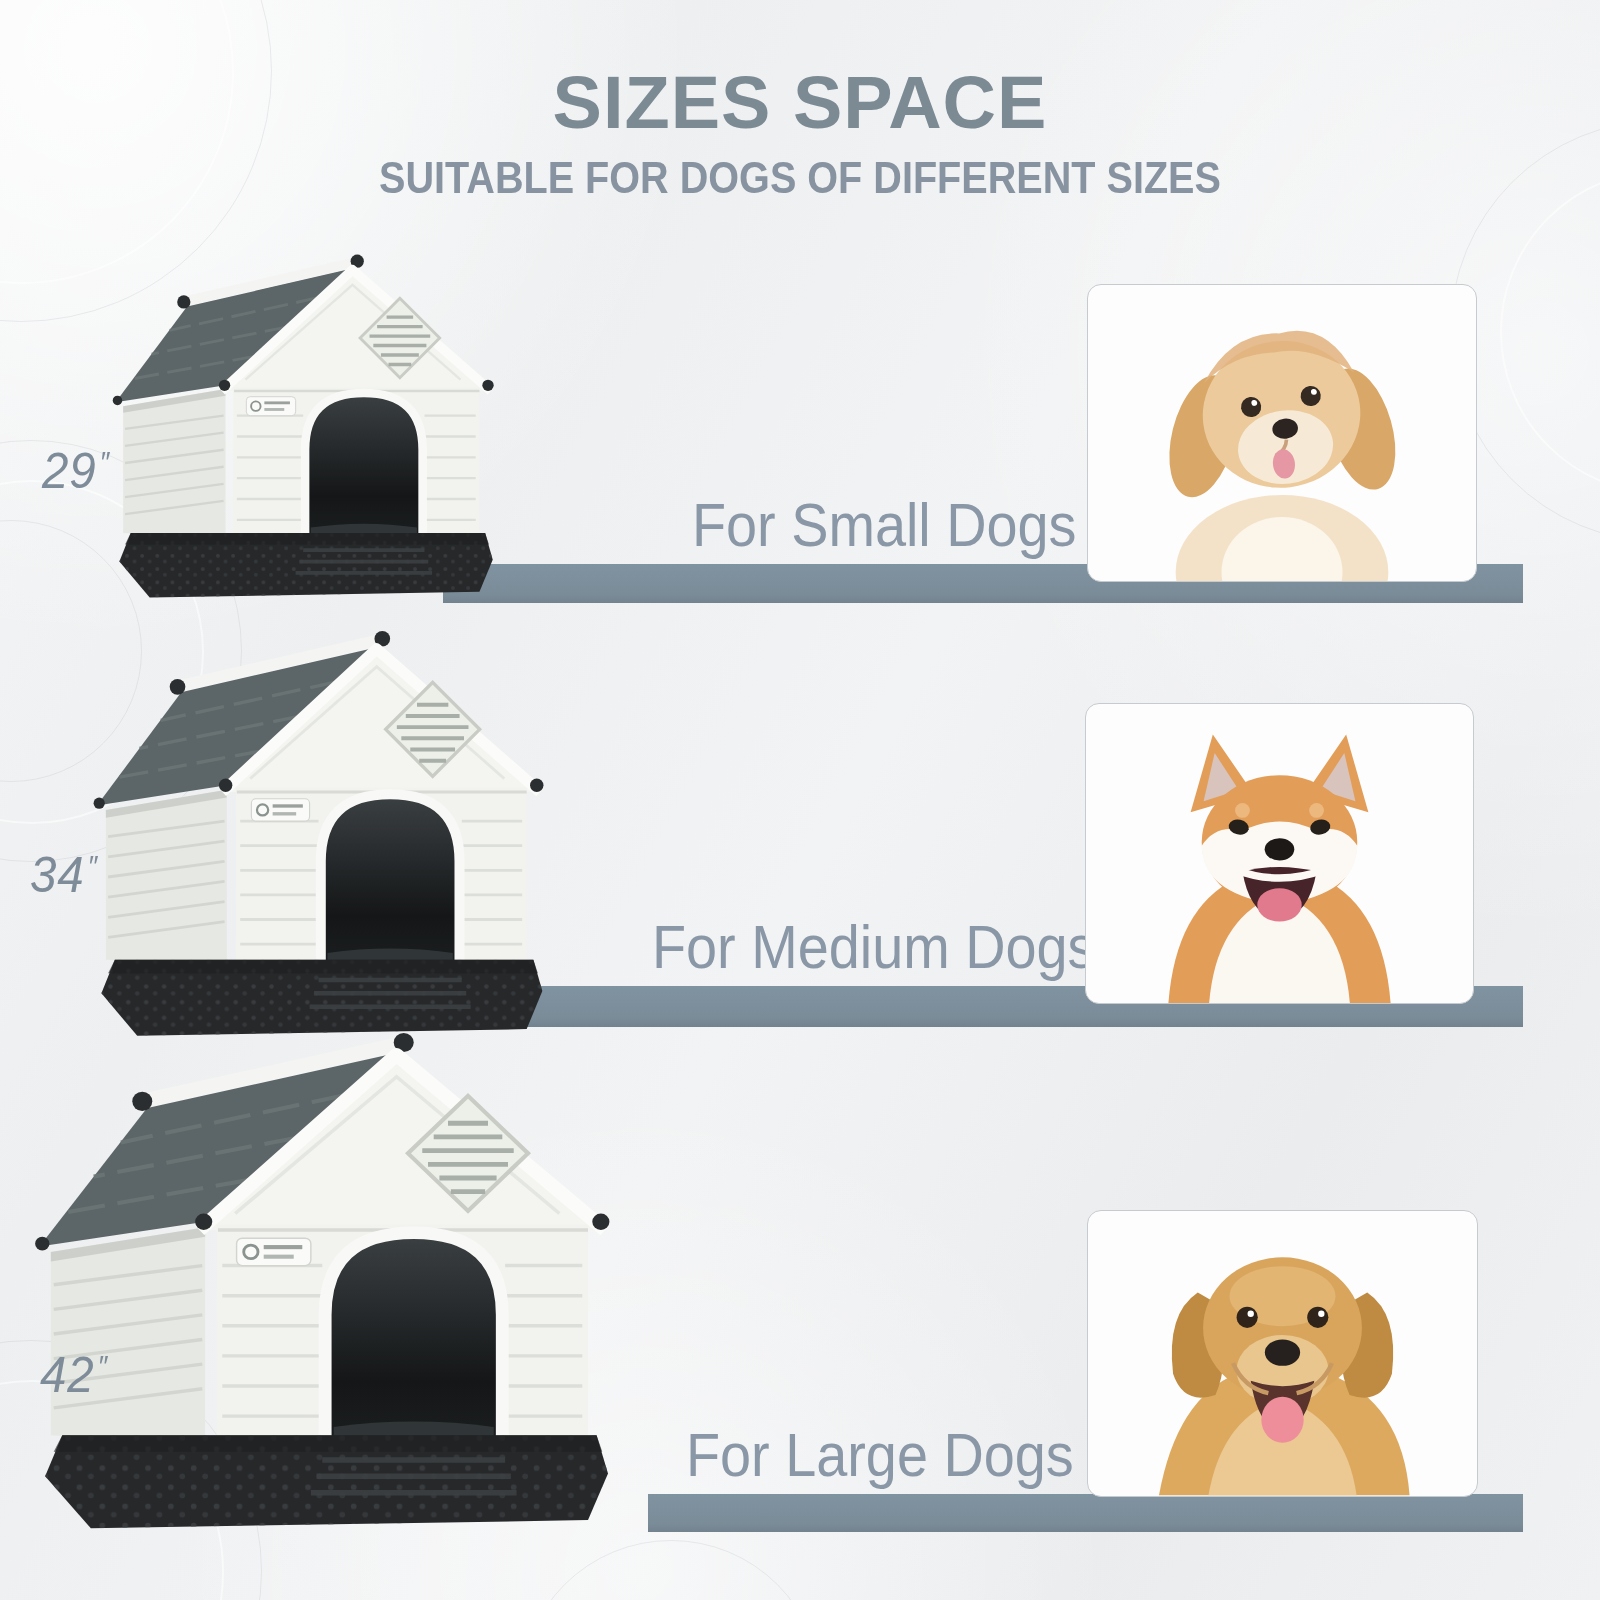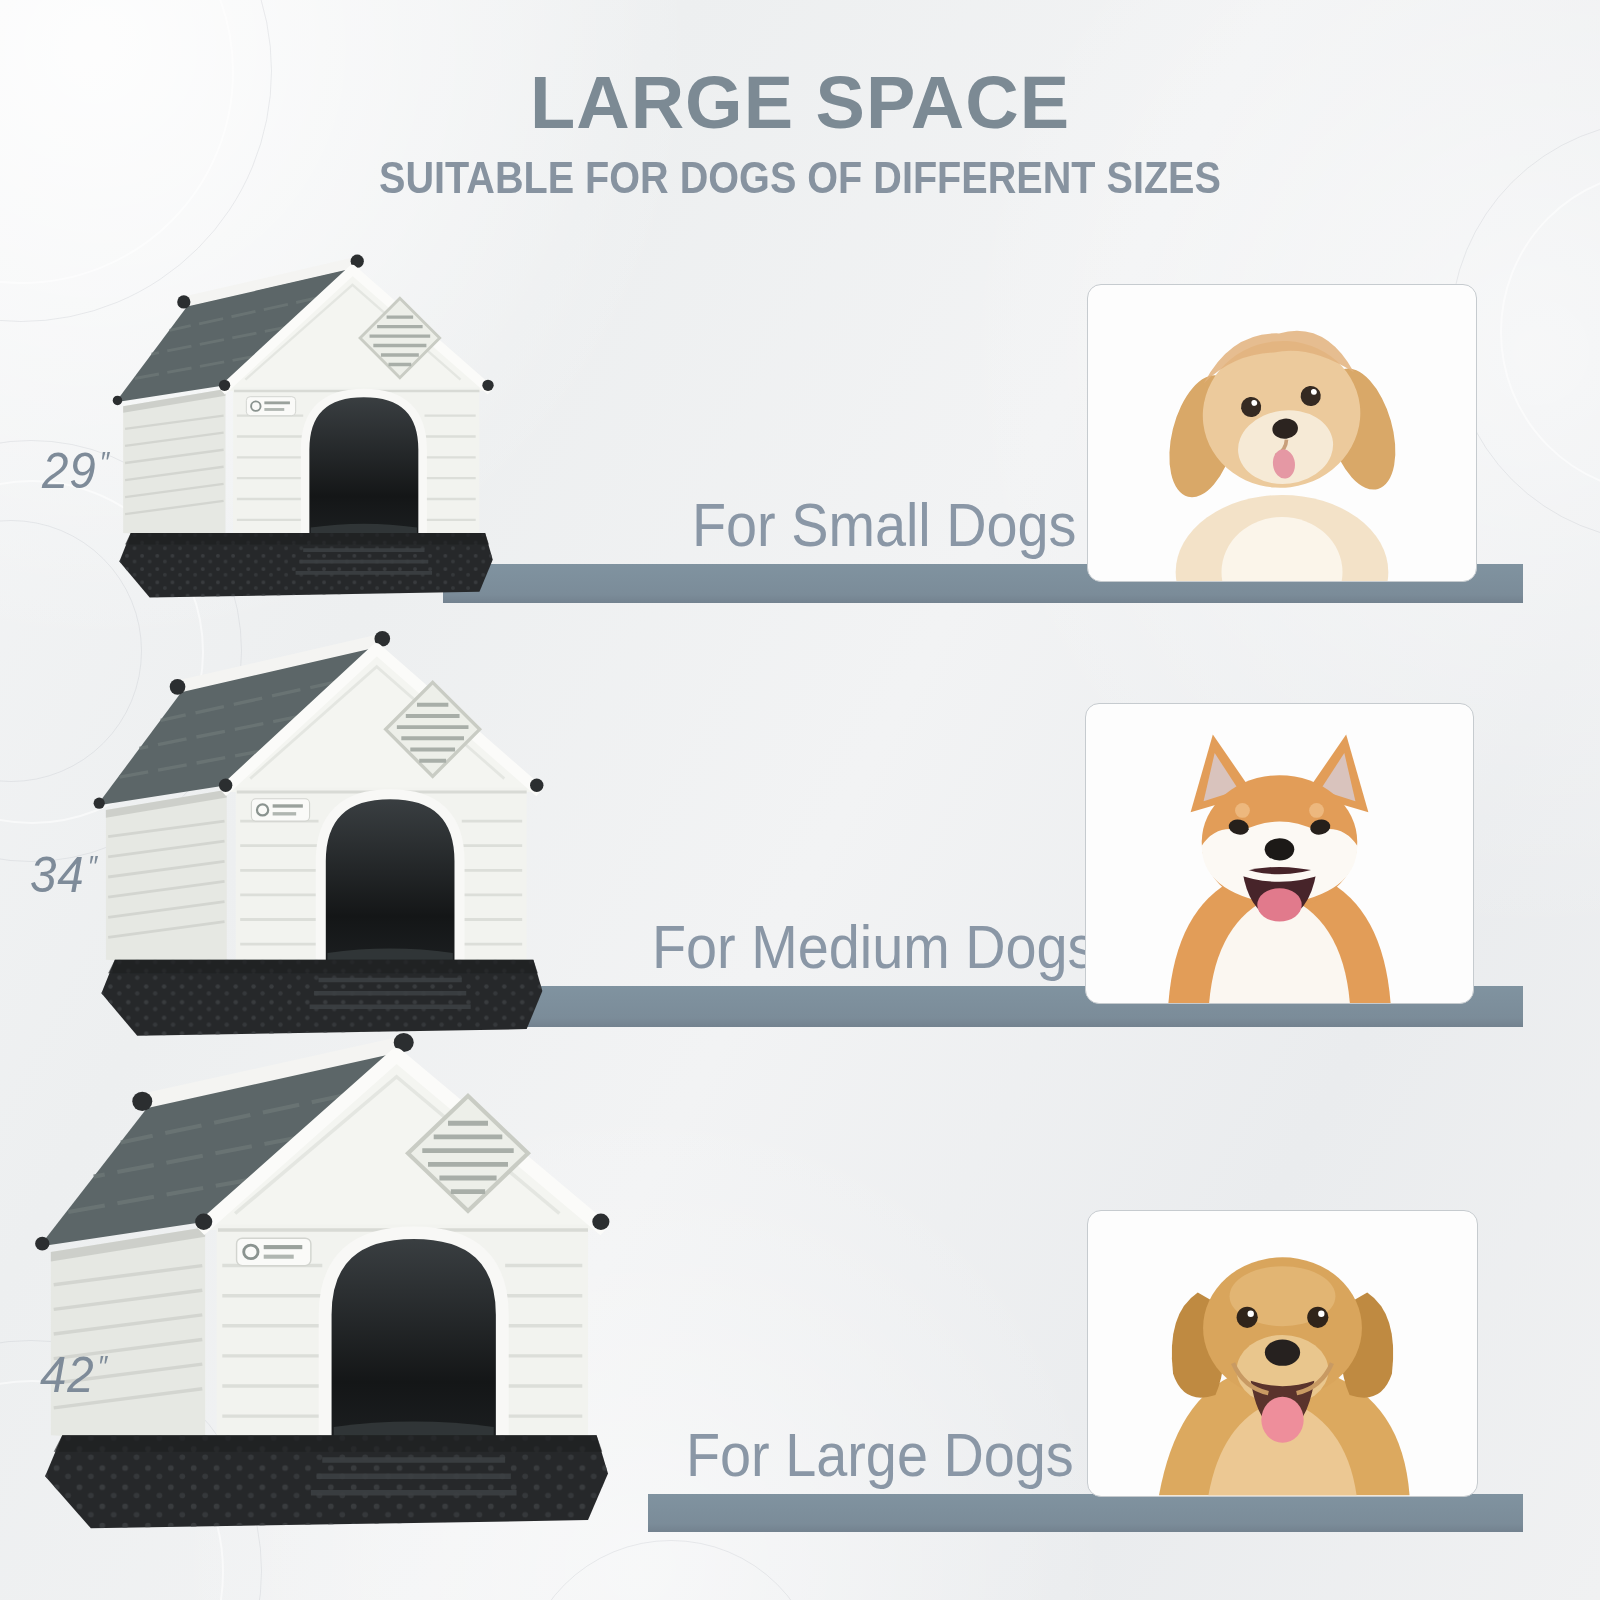--- a/index.html
+++ b/index.html
@@ -188,21 +188,21 @@
     <div class="ripple" style="left:-140px;top:480px;width:340px;height:340px;"></div>
     <div class="ripple dim" style="left:-180px;top:440px;width:420px;height:420px;"></div>
     <div class="ripple dim" style="left:-120px;top:520px;width:260px;height:260px;"></div>
     <div class="ripple" style="left:-160px;top:1380px;width:380px;height:380px;"></div>
     <div class="ripple dim" style="left:-200px;top:1340px;width:460px;height:460px;"></div>
     <div class="ripple dim" style="left:1450px;top:120px;width:420px;height:420px;"></div>
     <div class="ripple" style="left:1500px;top:170px;width:320px;height:320px;"></div>
     <div class="ripple dim" style="left:520px;top:1540px;width:300px;height:300px;"></div>
   </div>
 
-  <div class="title">LARGE SPACE</div>
+  <div class="title">SIZES SPACE</div>
   <div class="subtitle">SUITABLE FOR DOGS OF DIFFERENT SIZES</div>
 
   <div class="bar bar1"></div>
   <div class="house house1">
     <svg viewBox="0 0 420 380" preserveAspectRatio="none">
         <use href="#doghouse"></use>
       </svg>
   </div>
   <div class="size-label size1">
     <span>29</span><span class="unit">″</span>

